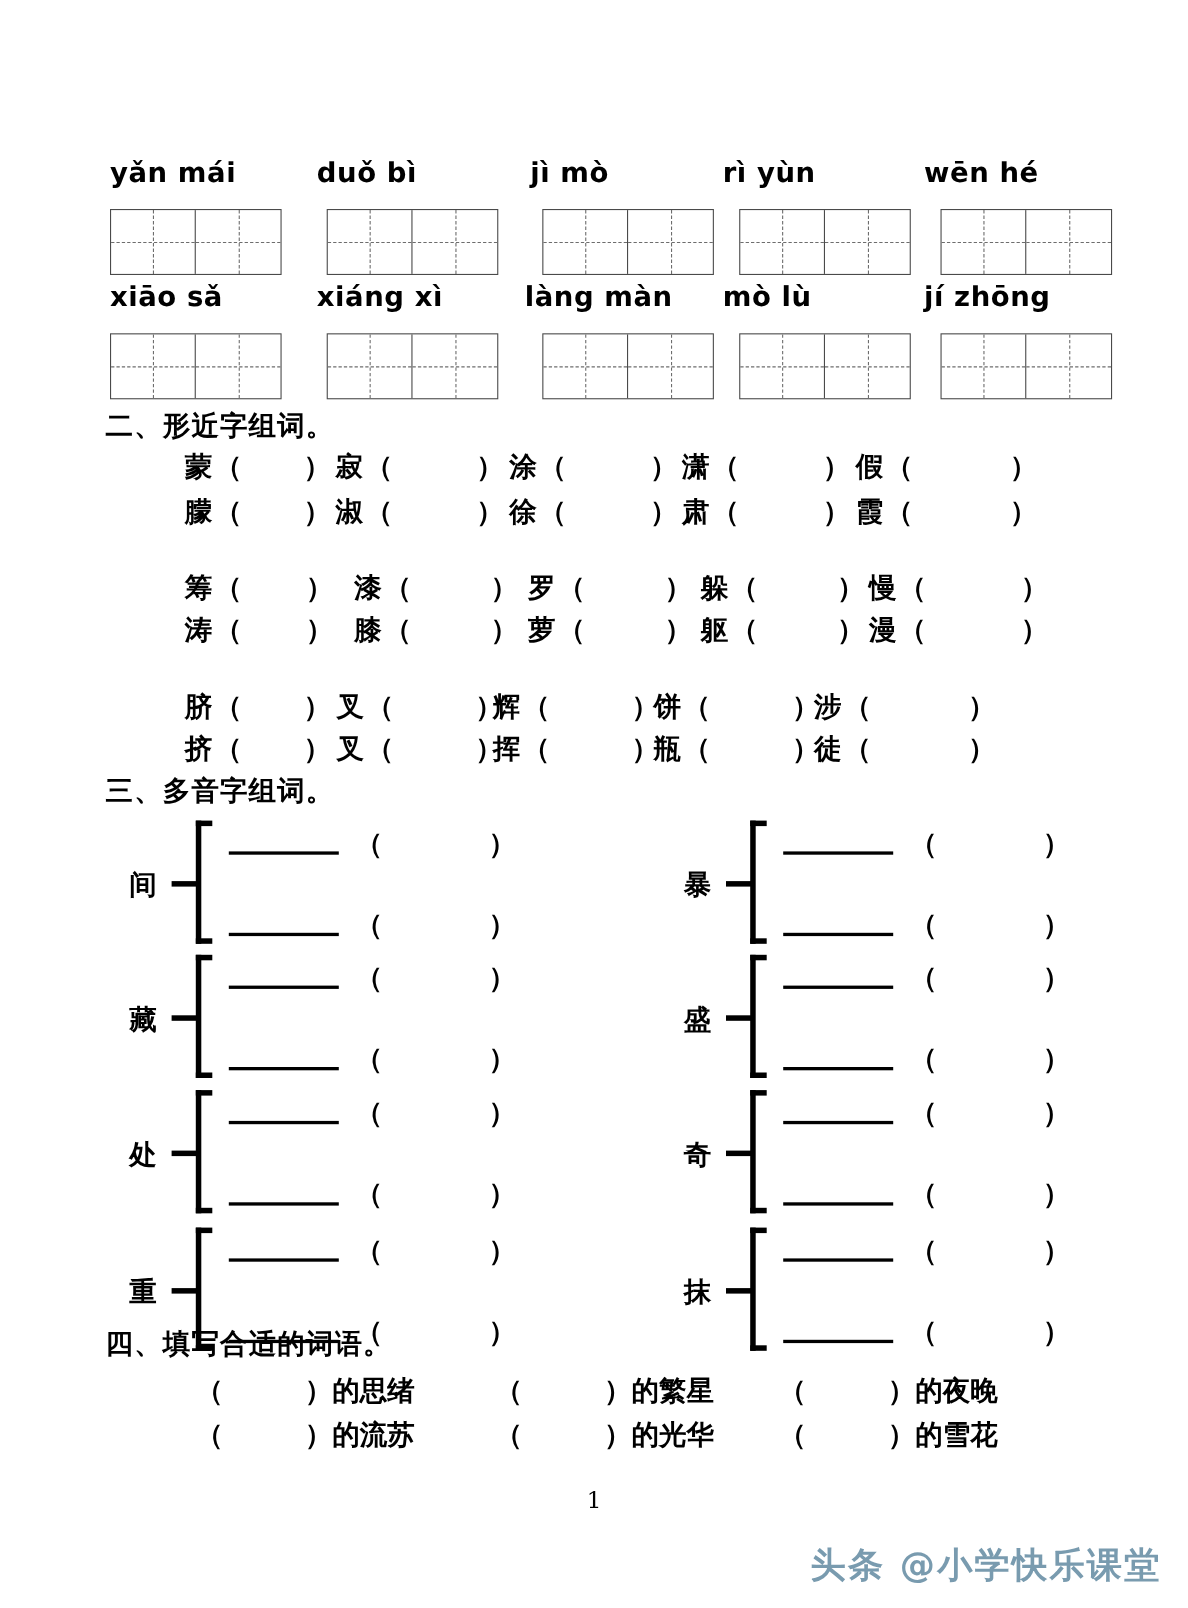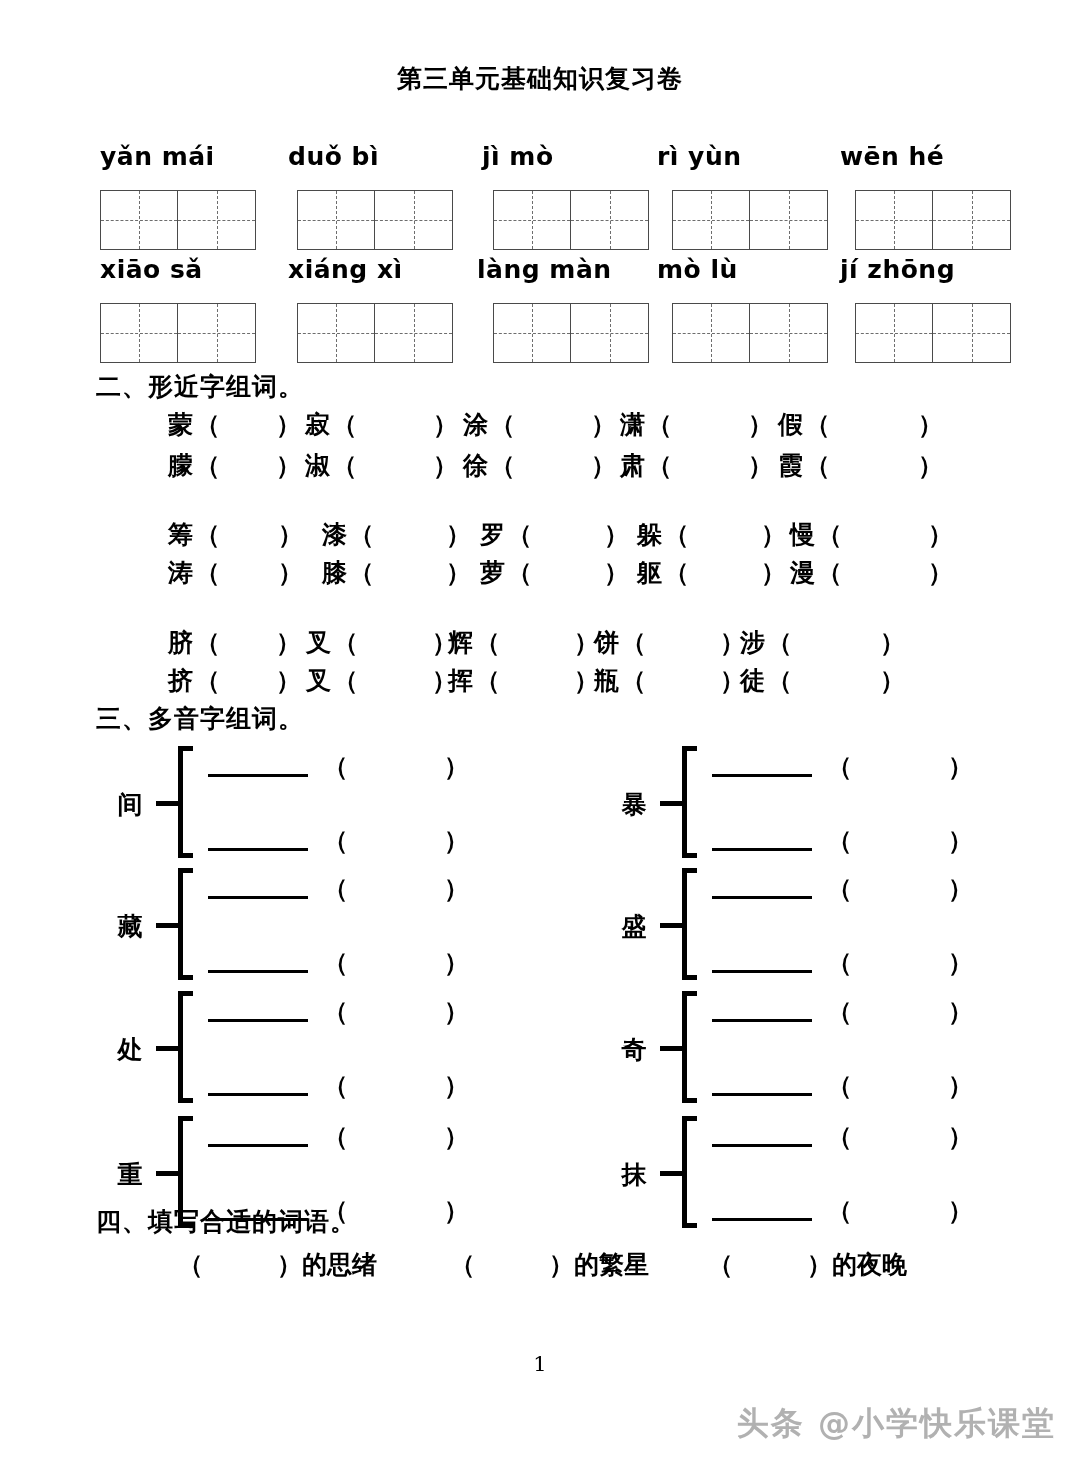--- a/index.html
+++ b/index.html
@@ -220,33 +220,32 @@
     text-align: center;
     font-size: 21px;
     font-family: "DejaVu Serif", "Liberation Serif", serif;
   }
   .watermark {
     position: absolute;
     top: 1402px;
     right: 24px;
     font-size: 32px;
     font-weight: bold;
-    color: #737373;
+    color: #0c4a6e;
     opacity: 0.55;
     letter-spacing: 2px;
     white-space: nowrap;
     font-family: "DejaVu Sans", "Liberation Sans", sans-serif;
   }
 </style>
 </head>
 <body>
 
 <div class="page">
 
-  <div class="doc-title">第三单元基础知识复习卷</div>
 
 
   <div class="pinyin-row" style="top:142px;">
     <div class="pinyin-cell" style="left:100px;width:156px;">yǎn mái</div>
     <div class="pinyin-cell" style="left:288px;width:156px;">duǒ bì</div>
     <div class="pinyin-cell" style="left:482px;width:156px;">jì mò</div>
     <div class="pinyin-cell" style="left:657px;width:156px;">rì yùn</div>
     <div class="pinyin-cell" style="left:840px;width:156px;">wēn hé</div>
   </div>
 
@@ -535,18 +534,29 @@
       <span>（</span><span class="gap"></span><span>）</span><span>的思绪</span>
     </div>
     <div class="fill-item" style="left:450px;">
       <span>（</span><span class="gap"></span><span>）</span><span>的繁星</span>
     </div>
     <div class="fill-item" style="left:708px;">
       <span>（</span><span class="gap"></span><span>）</span><span>的夜晚</span>
     </div>
   </div>
 
+  <div class="fill-row" style="top:1288px;">
+    <div class="fill-item" style="left:178px;">
+      <span>（</span><span class="gap"></span><span>）</span><span>的流苏</span>
+    </div>
+    <div class="fill-item" style="left:450px;">
+      <span>（</span><span class="gap"></span><span>）</span><span>的光华</span>
+    </div>
+    <div class="fill-item" style="left:708px;">
+      <span>（</span><span class="gap"></span><span>）</span><span>的雪花</span>
+    </div>
+  </div>
 
   <div class="page-num">1</div>
 
   <div class="watermark">头条 @小学快乐课堂</div>
 
 </div>
 
 </body></html>

